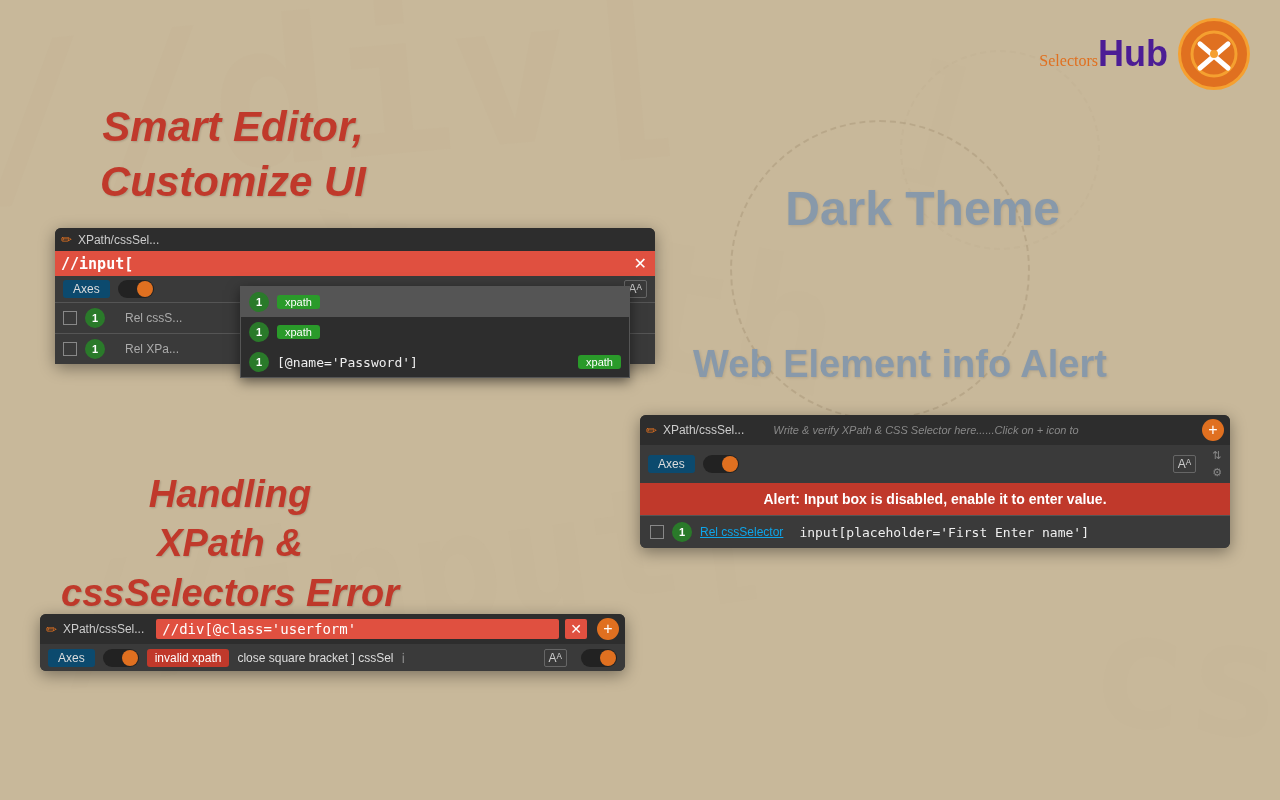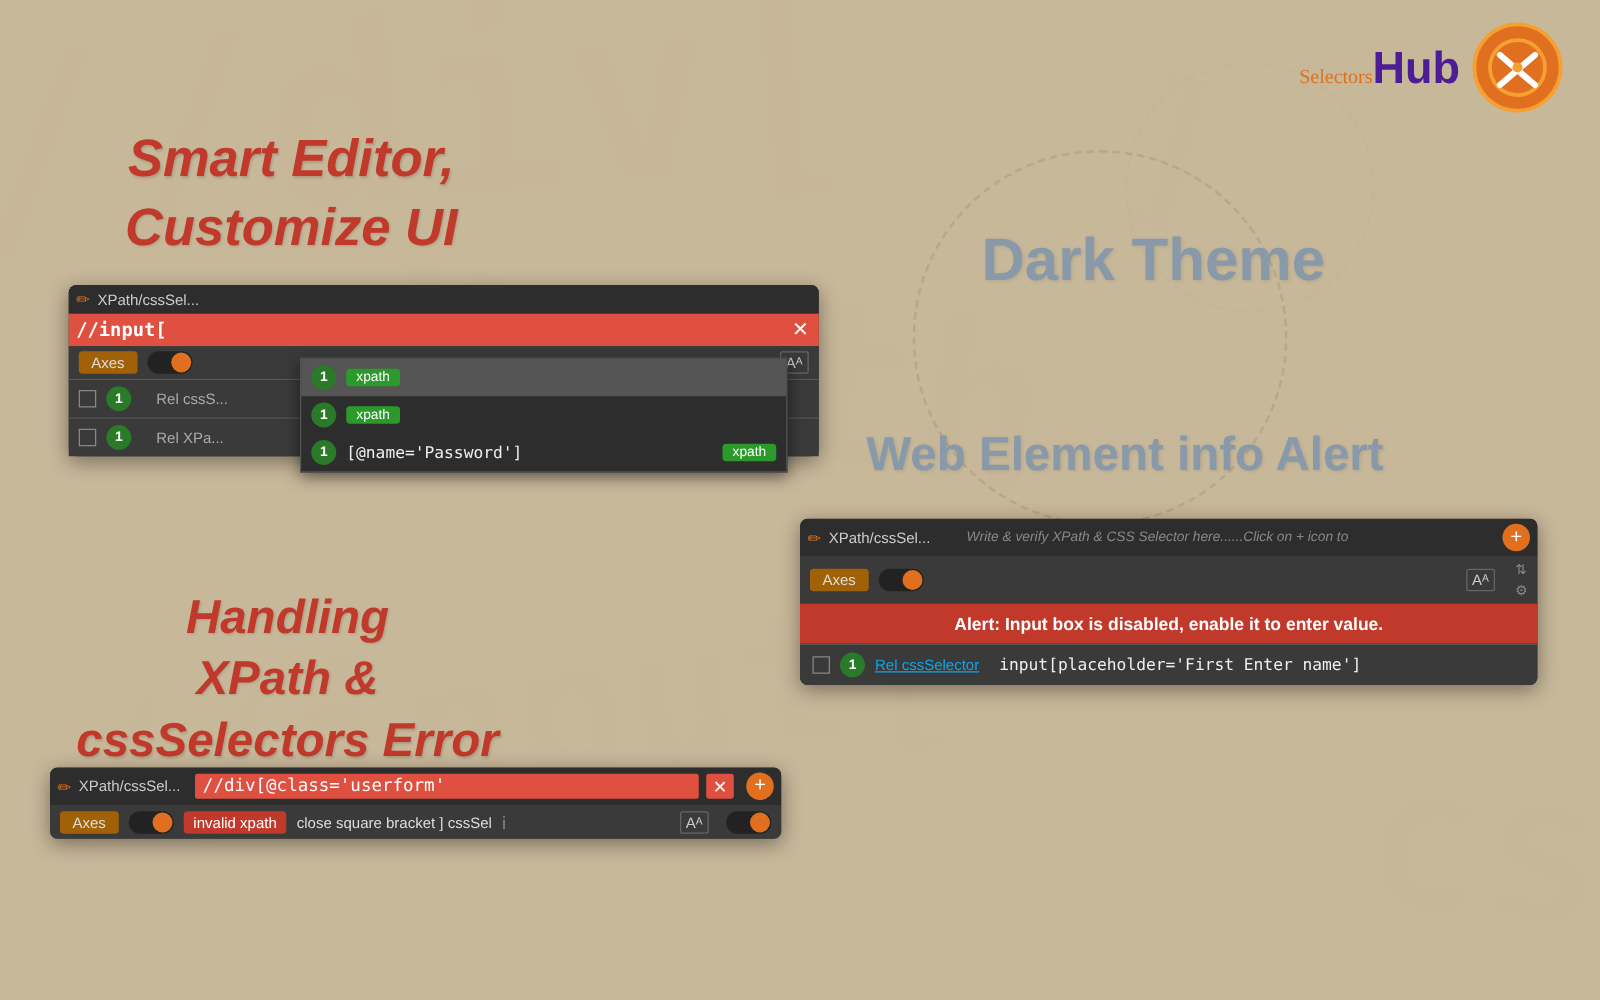--- a/index.html
+++ b/index.html
@@ -178,21 +178,21 @@
     }
 
     .axes-row {
       display: flex;
       align-items: center;
       background: #3a3a3a;
       padding: 4px 8px;
       gap: 8px;
     }
     .axes-btn {
-      background: #a16207;
+      background: #0c4a6e;
       color: #ddd;
       border: none;
       padding: 2px 10px;
       border-radius: 3px;
       font-size: 12px;
       cursor: pointer;
     }
     .toggle-switch {
       width: 36px;
       height: 18px;

